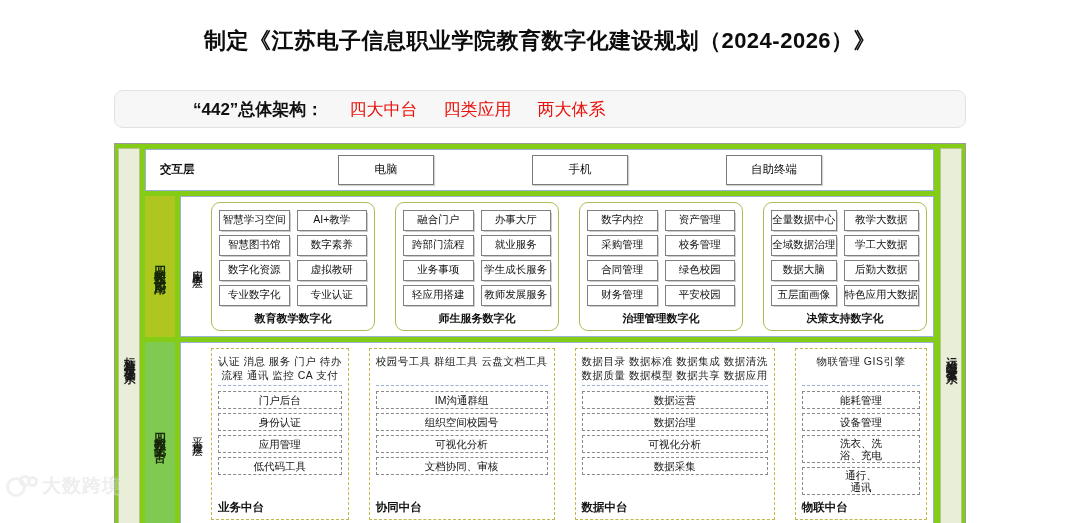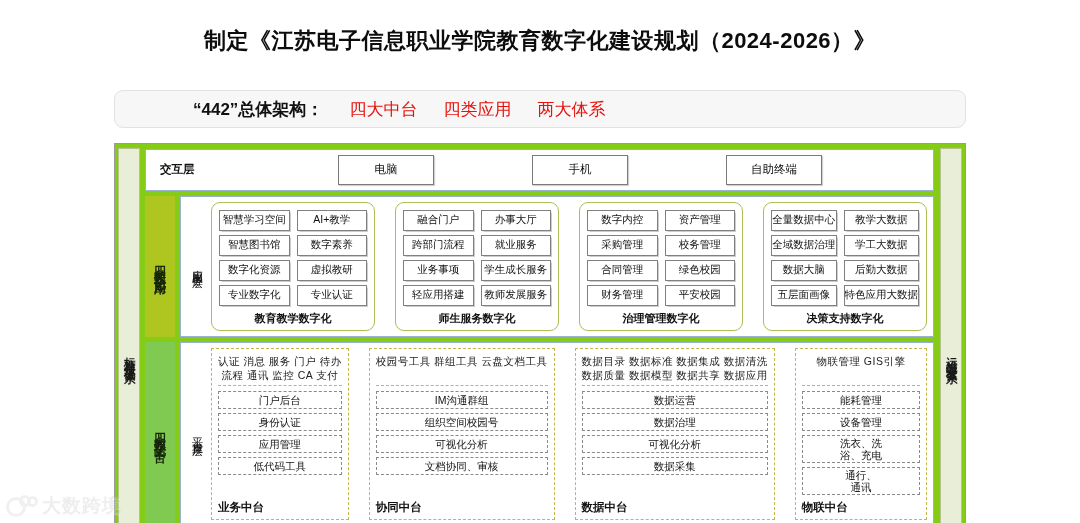--- a/index.html
+++ b/index.html
@@ -202,21 +202,21 @@
     background:#fff;
     position:relative;
   }
   .infra-items{
     position:absolute;left:50%;transform:translateX(-45%);
     display:flex;gap:17px;
     font-size:11.5px;color:#111;
   }
   
   .watermark{
-    position:absolute;left:6px;bottom:4px;
+    position:absolute;left:6px;bottom:24px;
     display:flex;align-items:center;gap:6px;
     opacity:.35;
   }
   .wm-text{
     font-size:19px;font-weight:bold;color:#cfcfcf;
     letter-spacing:1px;
     text-shadow:0 1px 0 #fff;
   }
   .wm-mark{
     width:30px;height:22px;position:relative;

